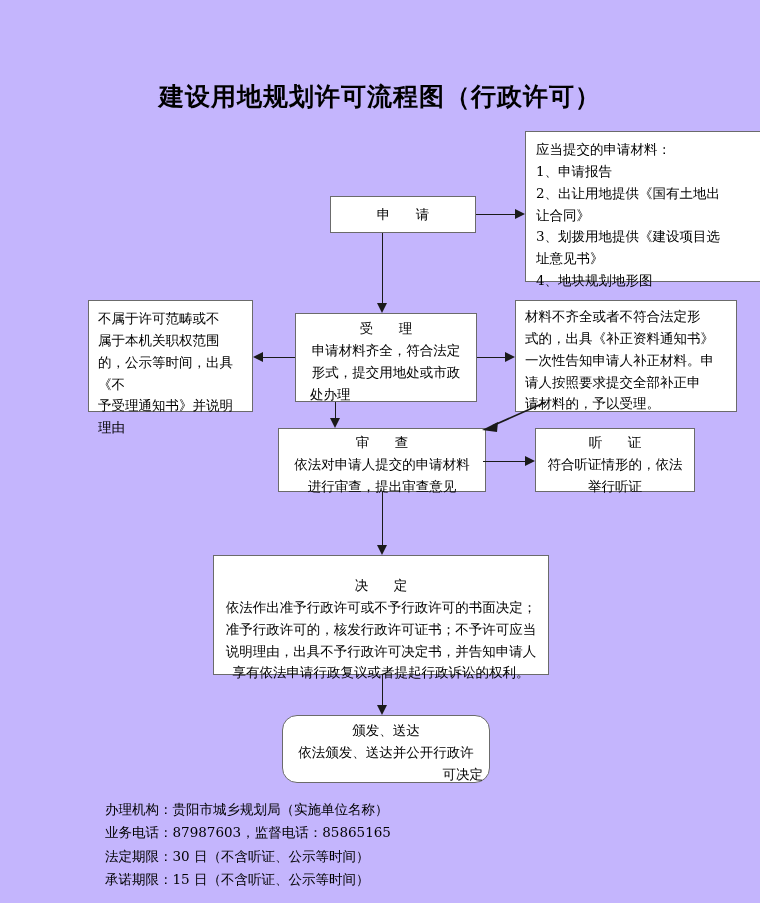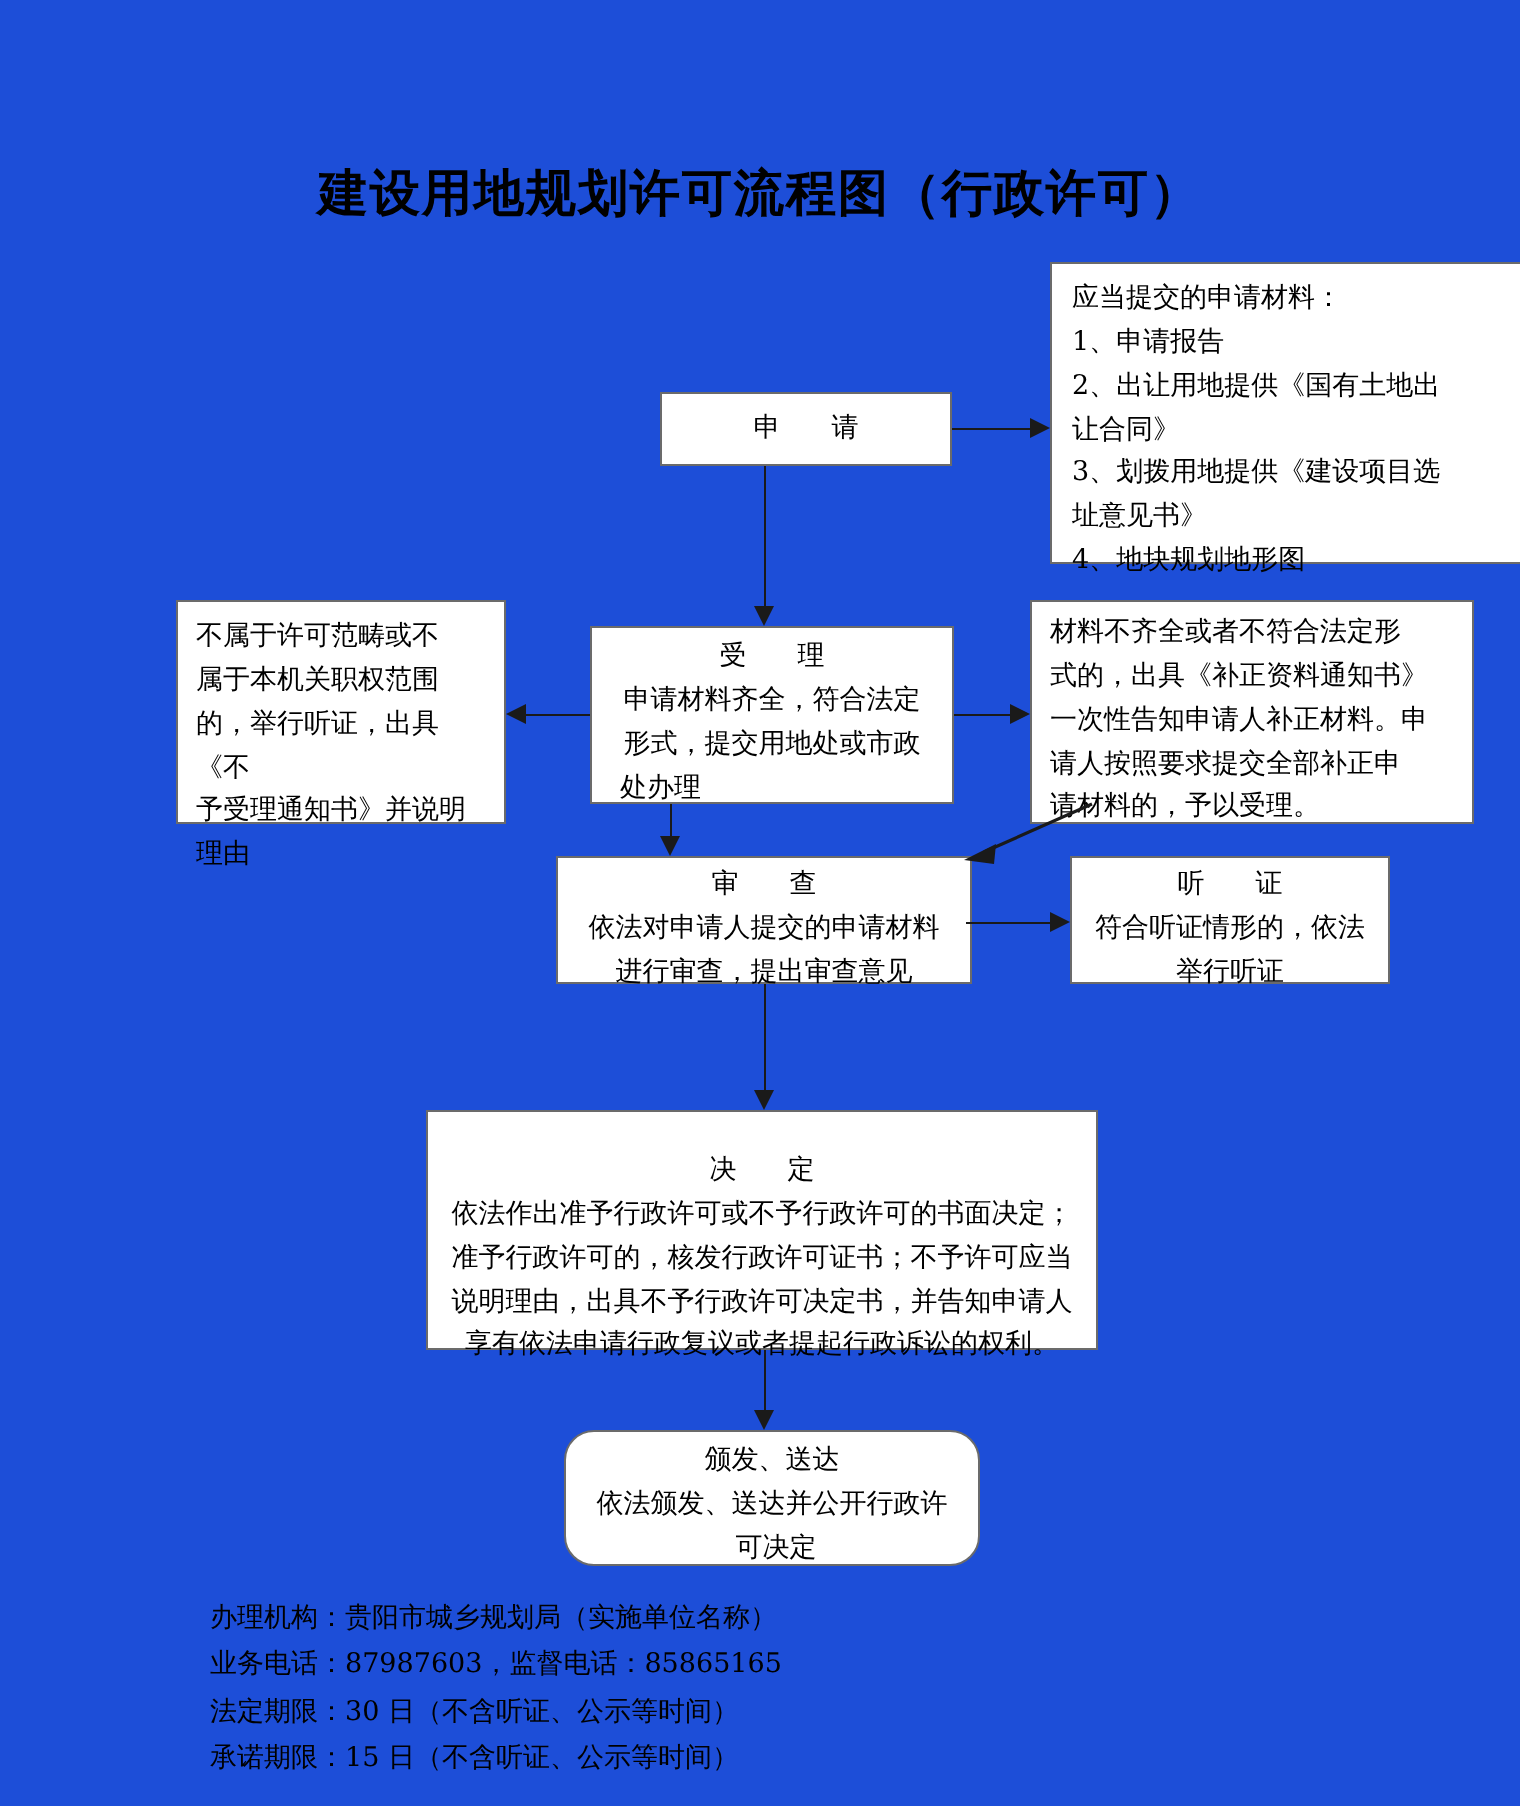--- a/index.html
+++ b/index.html
@@ -8,21 +8,21 @@
     background: #ffffff;
   }
   body {
     font-family: "DejaVu Serif", "Liberation Serif", serif;
     color: #000000;
   }
   #page {
     position: relative;
     width: 760px;
     height: 903px;
-    background: #1d4ed8;
+    background: #c4b5fd;
     overflow: hidden;
   }
   #title {
     position: absolute;
     left: 0;
     top: 80px;
     width: 760px;
     text-align: center;
     font-size: 25px;
     font-weight: bold;
@@ -119,21 +119,21 @@
       <div>3、划拨用地提供《建设项目选</div>
       <div>址意见书》</div>
       <div>4、地块规划地形图</div>
     </div>
   </div>
 
   <div class="box left-align" style="left:88px; top:300px; width:165px; height:112px;">
     <div class="inner" style="padding:7px 9px;">
       <div>不属于许可范畴或不</div>
       <div>属于本机关职权范围</div>
-      <div>的，举行听证，出具《不</div>
+      <div>的，公示等时间，出具《不</div>
       <div>予受理通知书》并说明</div>
       <div>理由</div>
     </div>
   </div>
 
   <div class="box" style="left:295px; top:313px; width:182px; height:89px;">
     <div class="inner" style="padding:4px 6px;">
       <div class="hd">受　理</div>
       <div class="bd">申请材料齐全，符合法定</div>
       <div class="bd">形式，提交用地处或市政</div>
@@ -174,21 +174,21 @@
       <div class="bd">准予行政许可的，核发行政许可证书；不予许可应当</div>
       <div class="bd">说明理由，出具不予行政许可决定书，并告知申请人</div>
       <div class="bd">享有依法申请行政复议或者提起行政诉讼的权利。</div>
     </div>
   </div>
 
   <div class="box" style="left:282px; top:715px; width:208px; height:68px;border-radius:15px;">
     <div class="inner" style="padding:4px 6px;">
       <div class="bd">颁发、送达</div>
       <div class="bd">依法颁发、送达并公开行政许</div>
-      <div class="bd" style="text-align:center; padding-left:4px;">可决定</div>
+      <div class="bd" style="text-align:right; padding-left:4px;">可决定</div>
     </div>
   </div>
 
   <div class="hline" style="left:476px; top:214px; width:39px;"></div>
   <div class="arrow-right" style="left:515px; top:209px;"></div>
 
   <div class="vline" style="left:382px; top:233px; height:70px;"></div>
   <div class="arrow-down" style="left:377px; top:303px;"></div>
 
   <div class="hline" style="left:263px; top:357px; width:32px;"></div>

